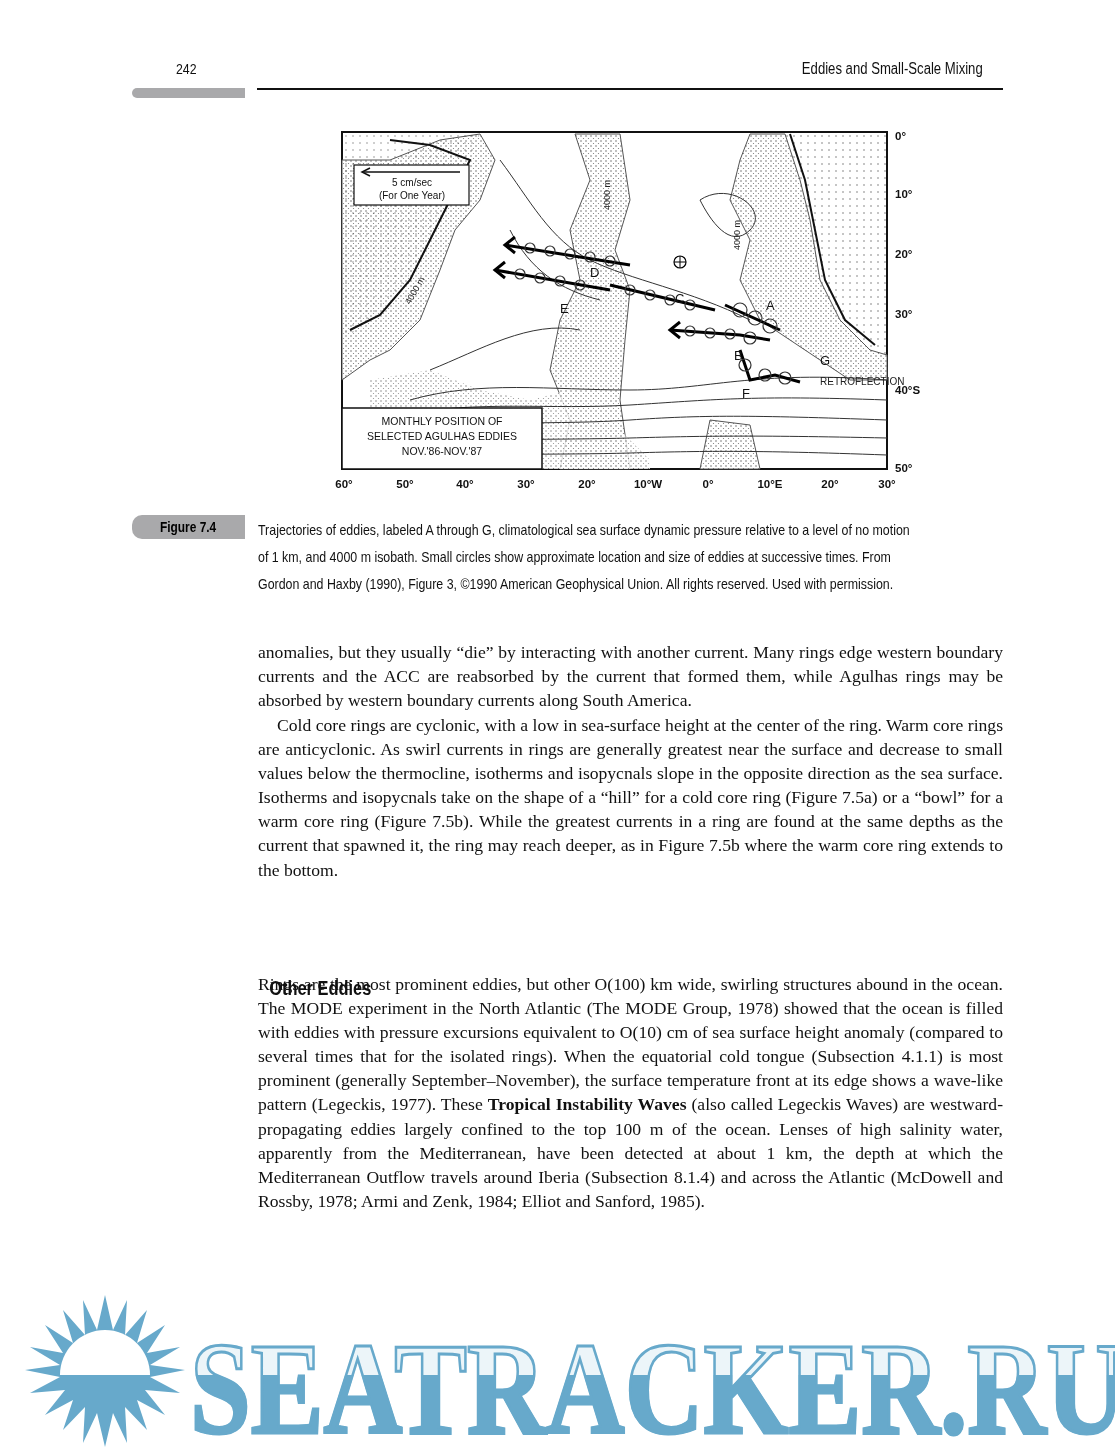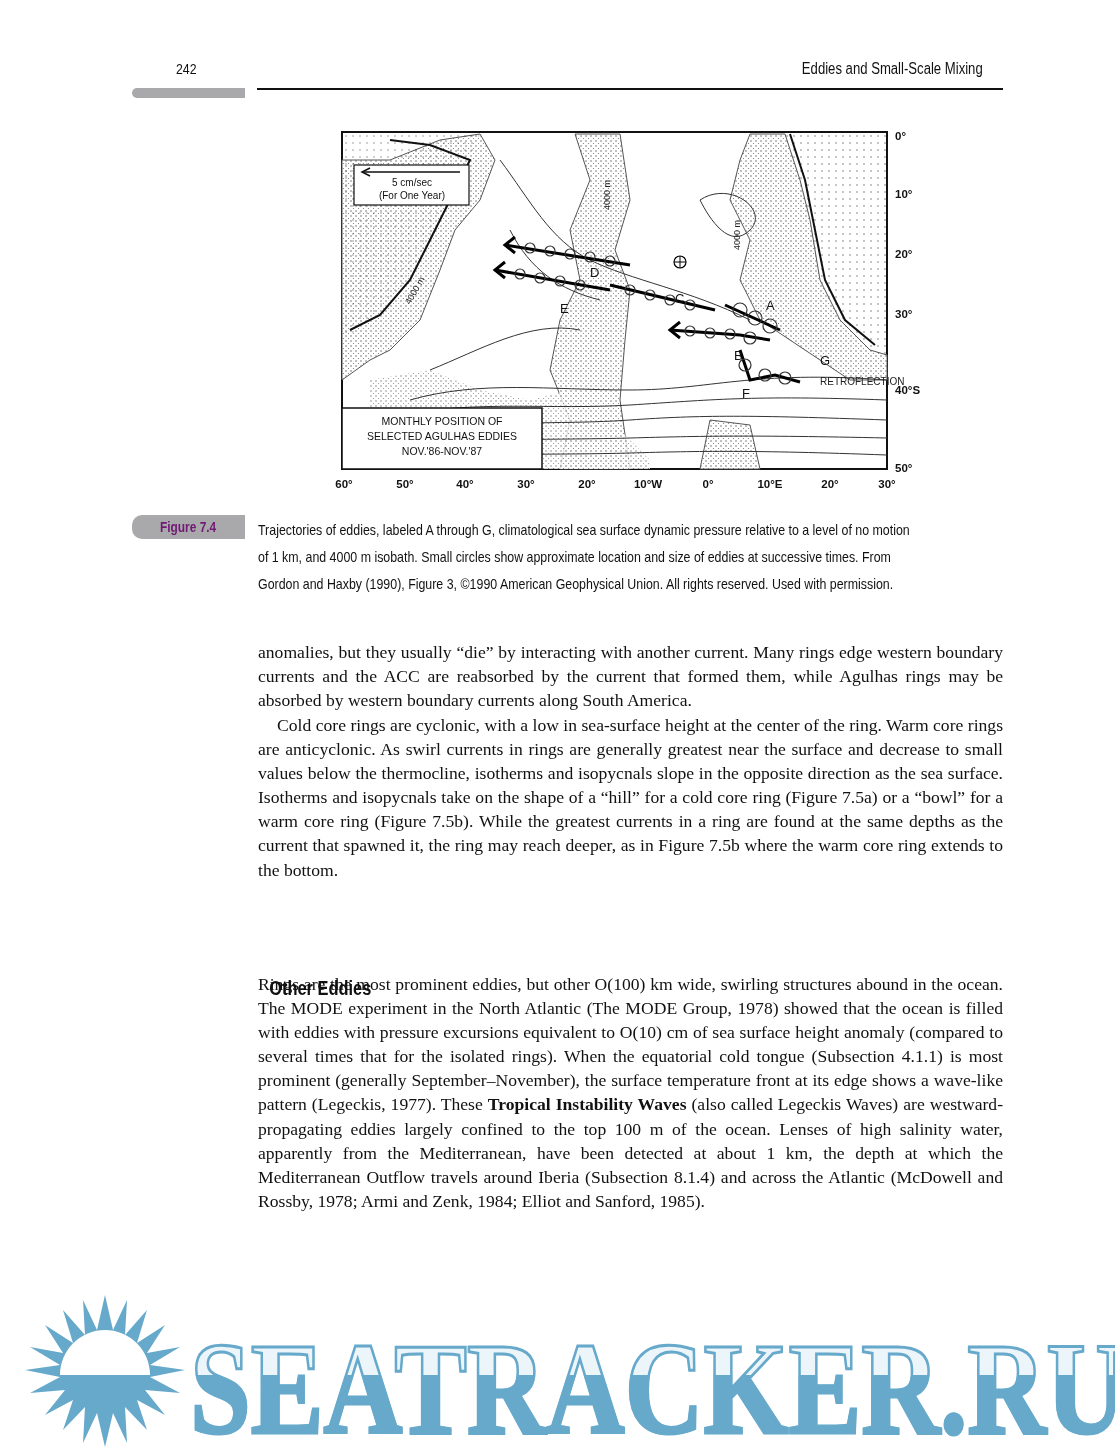--- a/index.html
+++ b/index.html
@@ -6,21 +6,21 @@
   body { width:1115px; height:1453px; position:relative; overflow:hidden; font-family:"Liberation Serif", serif; color:#111; }
   .page-num { position:absolute; left:176px; top:60px; font-family:"Liberation Sans", sans-serif; font-size:15px; transform:scaleX(0.82); transform-origin:left; }
   .running-head { position:absolute; left:258px; width:745px; top:60px; text-align:right; font-family:Liberation Sans, sans-serif; font-size:16px; }
   .running-head span { display:inline-block; transform:scaleX(0.82); }
   .gray-tab { position:absolute; left:132px; top:88px; width:113px; height:10px; background:#a9a9ab; border-radius:5px 0 0 5px; }
   .head-rule { position:absolute; left:257px; top:88px; width:746px; height:2px; background:#111; }
 
   .figure { position:absolute; left:330px; top:120px; width:610px; height:380px; }
   .figure svg { display:block; }
 
-  .fig-label { position:absolute; left:132px; top:515px; width:113px; height:24px; background:#a9a9ab; border-radius:10px 0 0 10px; color:#701a75; font-family:"Liberation Sans", sans-serif; font-weight:bold; font-size:14px; line-height:24px; text-align:center; }
+  .fig-label { position:absolute; left:132px; top:515px; width:113px; height:24px; background:#a9a9ab; border-radius:10px 0 0 10px; color:#000000; font-family:"Liberation Sans", sans-serif; font-weight:bold; font-size:14px; line-height:24px; text-align:center; }
   .fig-label span { display:inline-block; transform:scaleX(0.85); }
   .caption { position:absolute; left:258px; top:516px; width:900px; font-family:"Liberation Sans", sans-serif; font-size:15px; line-height:27px; transform:scaleX(0.826); transform-origin:left top; }
 
   .body-text { position:absolute; left:258px; width:745px; font-size:17.6px; line-height:24.1px; text-align:justify; }
   .body-text p { margin:0; }
   .body-text p.indent { text-indent:19px; }
   .section-head { position:absolute; left:258px; width:745px; top:977px; text-align:left; font-family:"Liberation Sans", sans-serif; font-weight:bold; font-size:20px; }
   .section-head span { display:inline-block; transform:scaleX(0.82); }
 
   .watermark { position:absolute; left:0; top:1285px; width:1115px; height:168px;margin-left:25px; }

